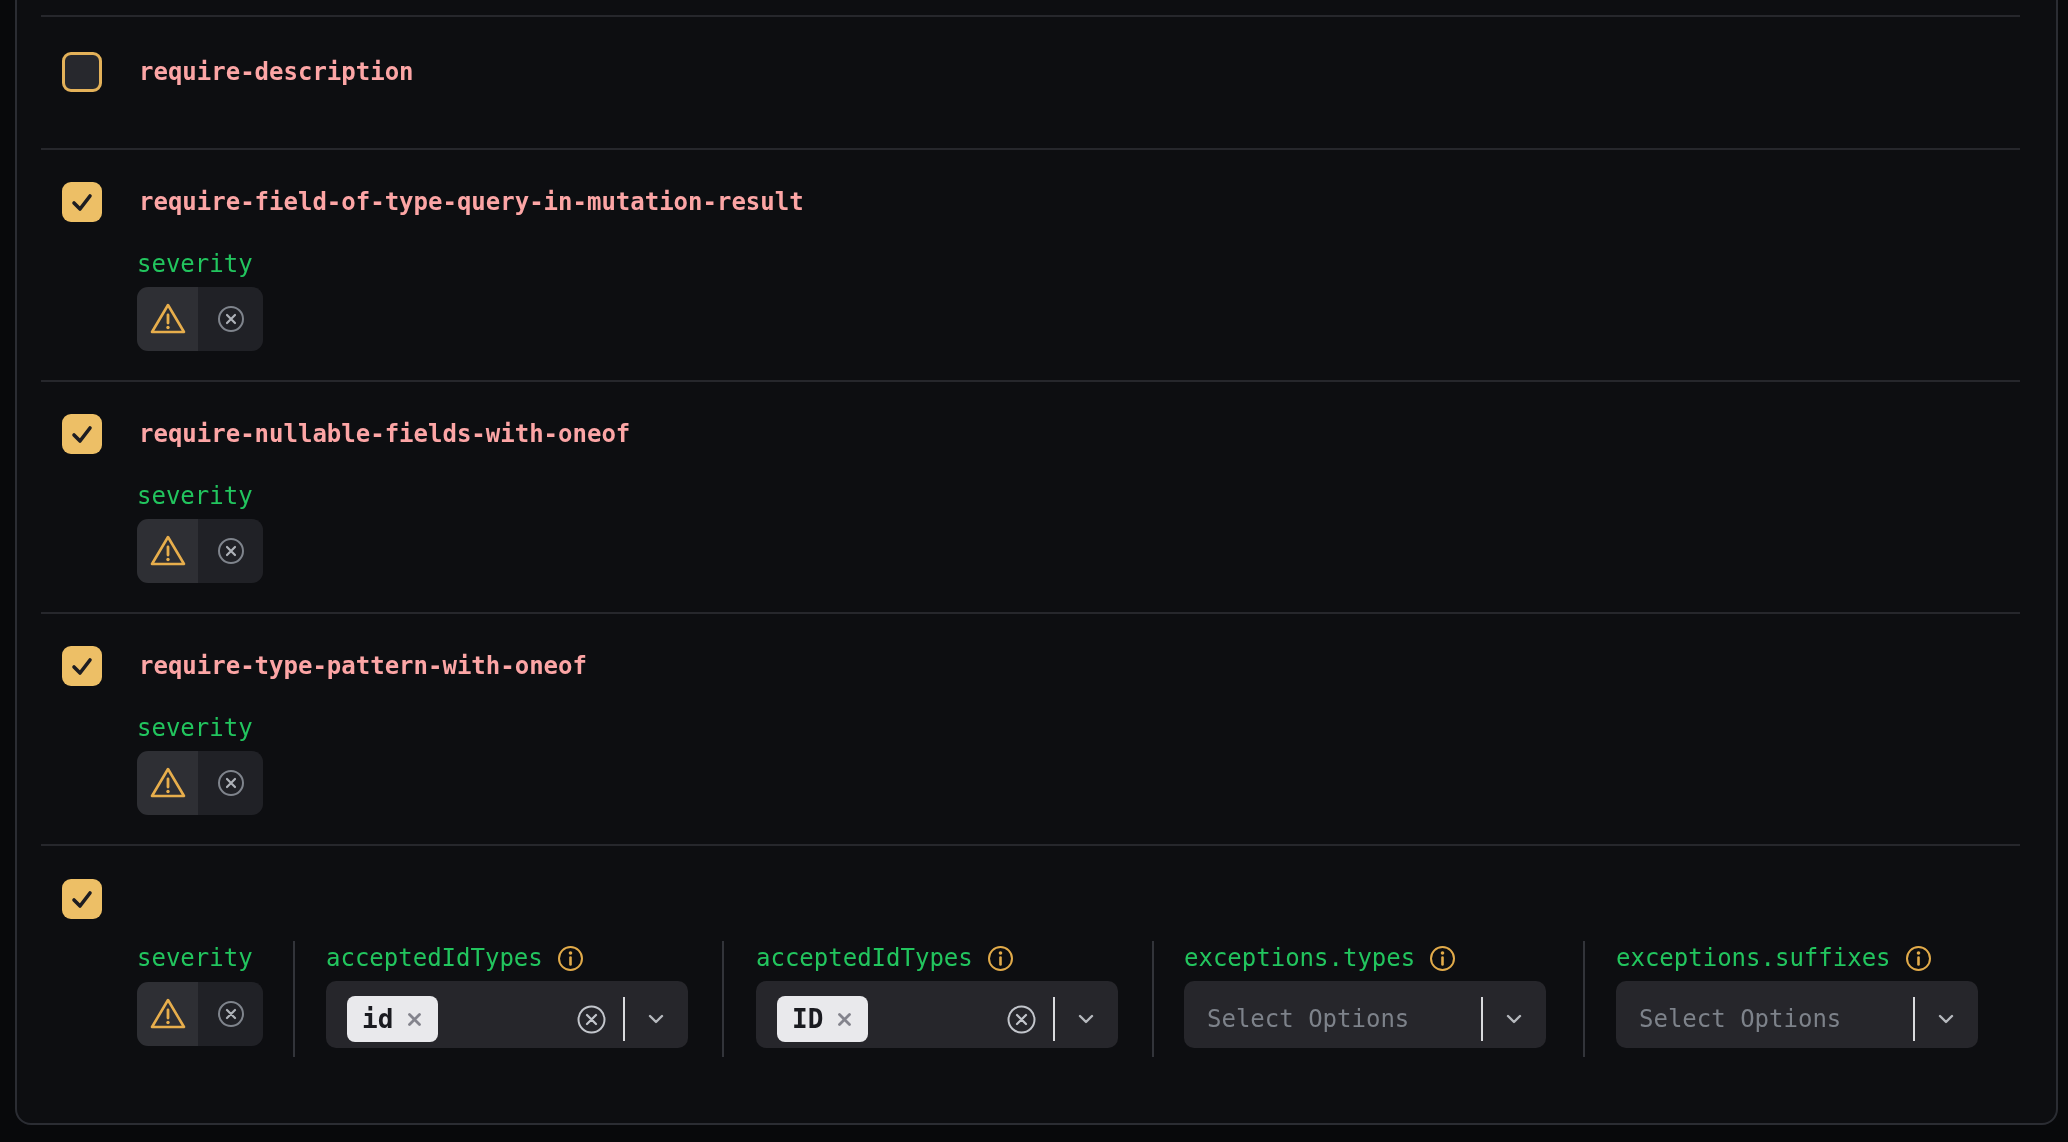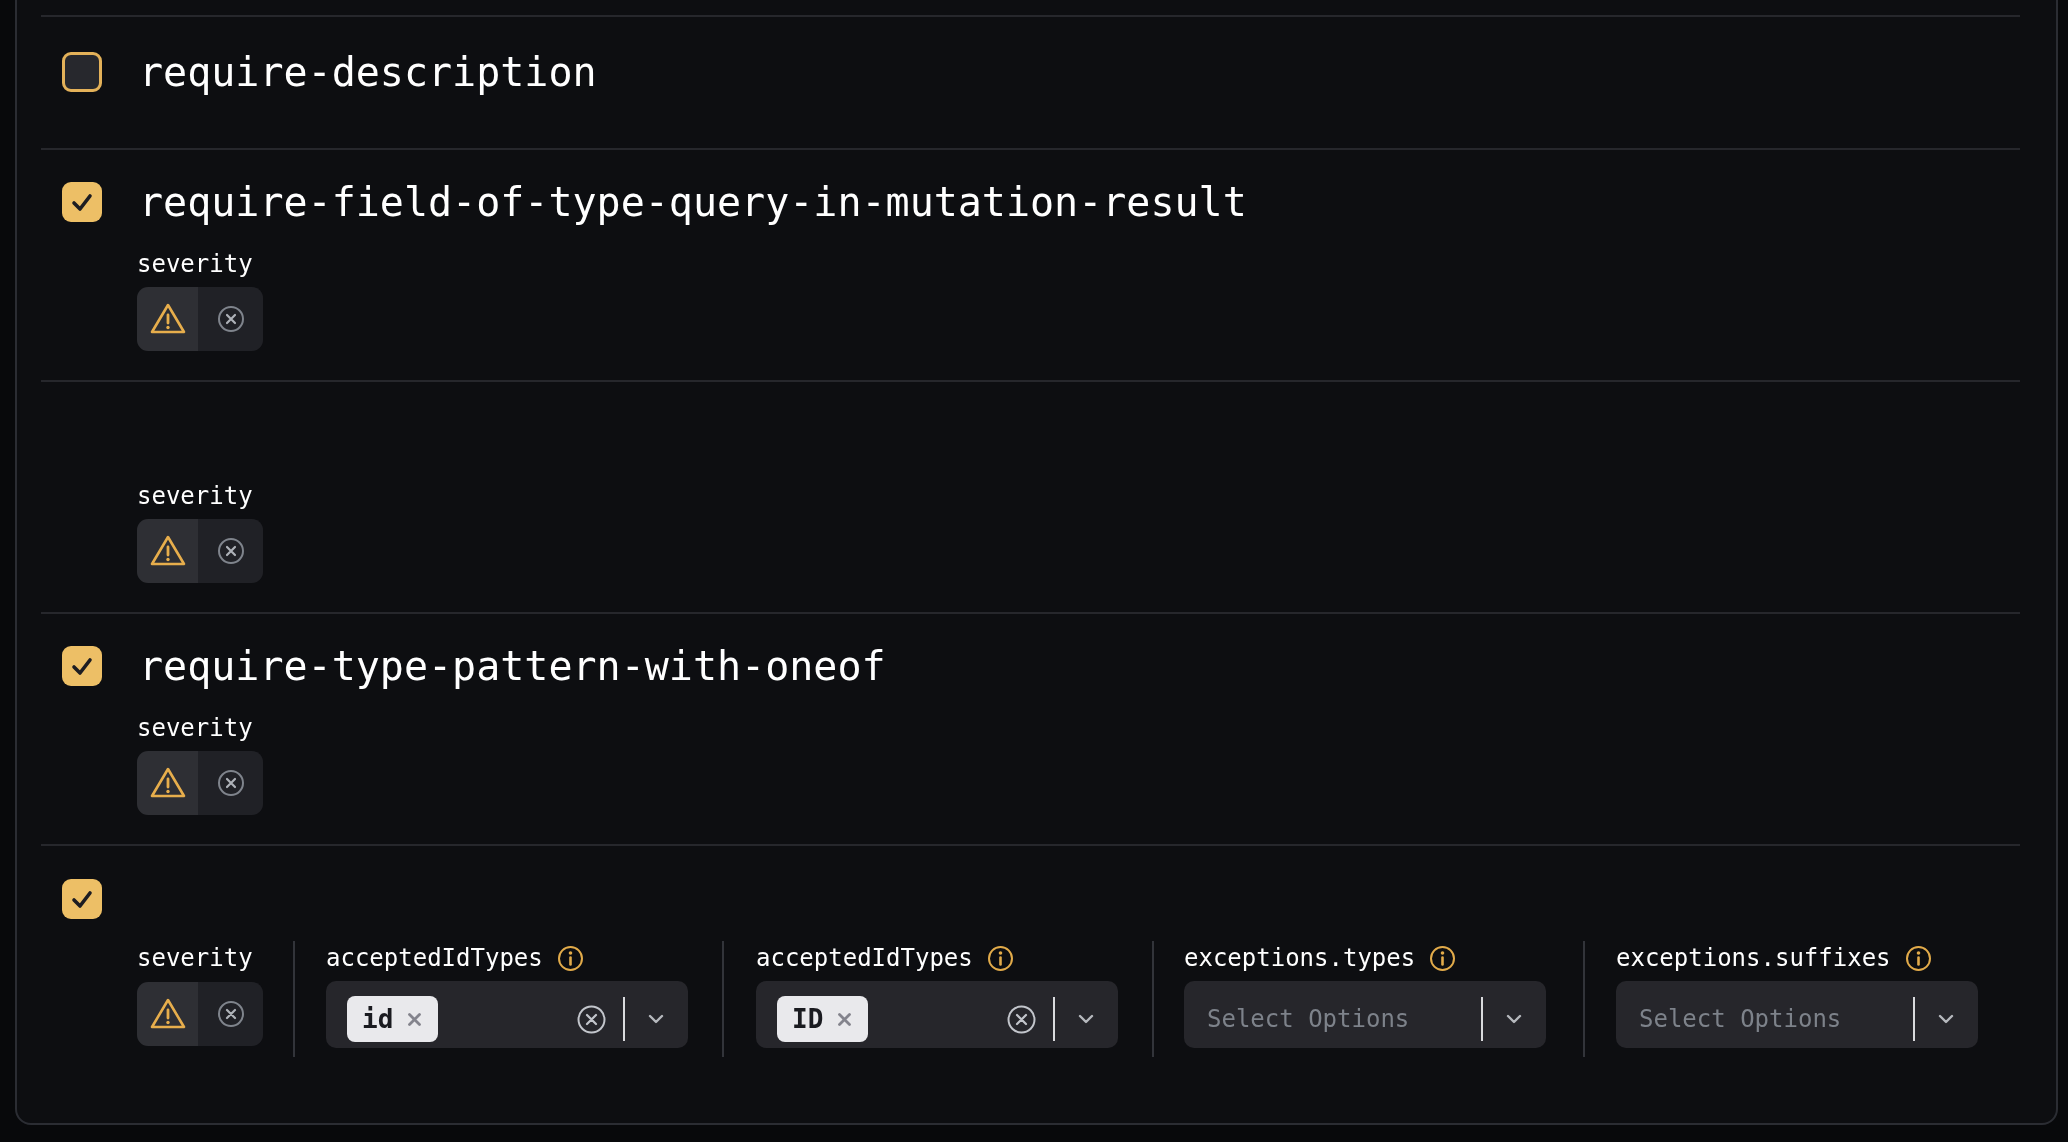--- a/index.html
+++ b/index.html
@@ -7,22 +7,22 @@
           font-family:"DejaVu Sans Mono", monospace;background:#08090b;}
   .panel{position:absolute;left:15px;top:-24px;width:2043px;height:1149px;
          background:#0d0e11;border:2px solid #2b2d33;border-radius:16px;box-sizing:border-box;}
   .divider{position:absolute;left:41px;width:1979px;height:2px;background:#26272c;}
   .row{position:absolute;left:0;width:2068px;}
   .rule-head{position:absolute;left:62px;top:33px;display:flex;align-items:center;gap:37px;height:42px;}
   .checkbox{width:40px;height:40px;border-radius:9px;box-sizing:border-box;flex:0 0 auto;
             display:flex;align-items:center;justify-content:center;cursor:pointer;}
   .checkbox.unchecked{background:#27282d;border:3px solid #e3b159;}
   .checkbox.checked{background:#edbf66;border:none;}
-  .rule-title{font-weight:400;font-size:40px;color:#ffffff;white-space:nowrap;}
-  .opt-label{position:absolute;font-size:24px;color:#ffffff;white-space:nowrap;
+  .rule-title{font-weight:700;font-size:24px;color:#fca5a5;white-space:nowrap;}
+  .opt-label{position:absolute;font-size:24px;color:#22c55e;white-space:nowrap;
              display:flex;align-items:center;gap:14px;height:28px;}
   .seg{position:absolute;width:126px;height:64px;border-radius:11px;overflow:hidden;display:flex;}
   .seg-warn{width:61px;height:100%;background:#2e2f34;display:flex;align-items:center;justify-content:center;cursor:pointer;}
   .seg-off{flex:1;height:100%;background:#202126;display:flex;align-items:center;justify-content:center;cursor:pointer;}
   .vrule{position:absolute;width:2px;height:116px;top:97px;background:#32343a;}
   .msbox{position:absolute;top:137px;width:362px;height:67px;border-radius:10px;background:#26262b;cursor:pointer;}
   .tag{position:absolute;left:21px;top:15px;height:46px;border-radius:8px;background:#e9e9ec;
        display:inline-flex;align-items:center;gap:13px;padding:0 15px;box-sizing:border-box;}
   .tag-text{font-weight:700;font-size:26px;color:#1a1b20;}
   .ms-clear{position:absolute;left:251px;top:24px;cursor:pointer;line-height:0;}
@@ -74,20 +74,28 @@
       <div class="seg-off">
         <svg width="28" height="28" viewBox="0 0 28 28">
           <circle cx="14" cy="14" r="12" fill="none" stroke="#7f848c" stroke-width="2"></circle>
           <path d="M10 10 L18 18 M18 10 L10 18" stroke="#aeb2b8" stroke-width="2.2" stroke-linecap="round"></path>
         </svg>
       </div>
     </div>
   </div>
 
   <div class="row" style="top:380px;height:232px">
+    <div class="rule-head">
+      <div class="checkbox checked">
+        <svg width="26" height="26" viewBox="0 0 26 26">
+          <path d="M5 14 L11 20 L21 7" fill="none" stroke="#1d1d22" stroke-width="3.6" stroke-linecap="round" stroke-linejoin="round"></path>
+        </svg>
+      </div>
+      <div class="rule-title">require-nullable-fields-with-oneof</div>
+    </div>
     <div class="opt-label" style="left:137px;top:102px">
         <span>severity</span>
       </div>
     <div class="seg" style="left:137px;top:139px">
       <div class="seg-warn">
         <svg width="40" height="36" viewBox="0 0 40 36">
           <path d="M20 4 L36 31 L4 31 Z" fill="none" stroke="#e7ae4c" stroke-width="2.6" stroke-linejoin="round"></path>
           <line x1="20" y1="14" x2="20" y2="22" stroke="#e7ae4c" stroke-width="2.8" stroke-linecap="round"></line>
           <circle cx="20" cy="26.5" r="1.7" fill="#e7ae4c"></circle>
         </svg>

